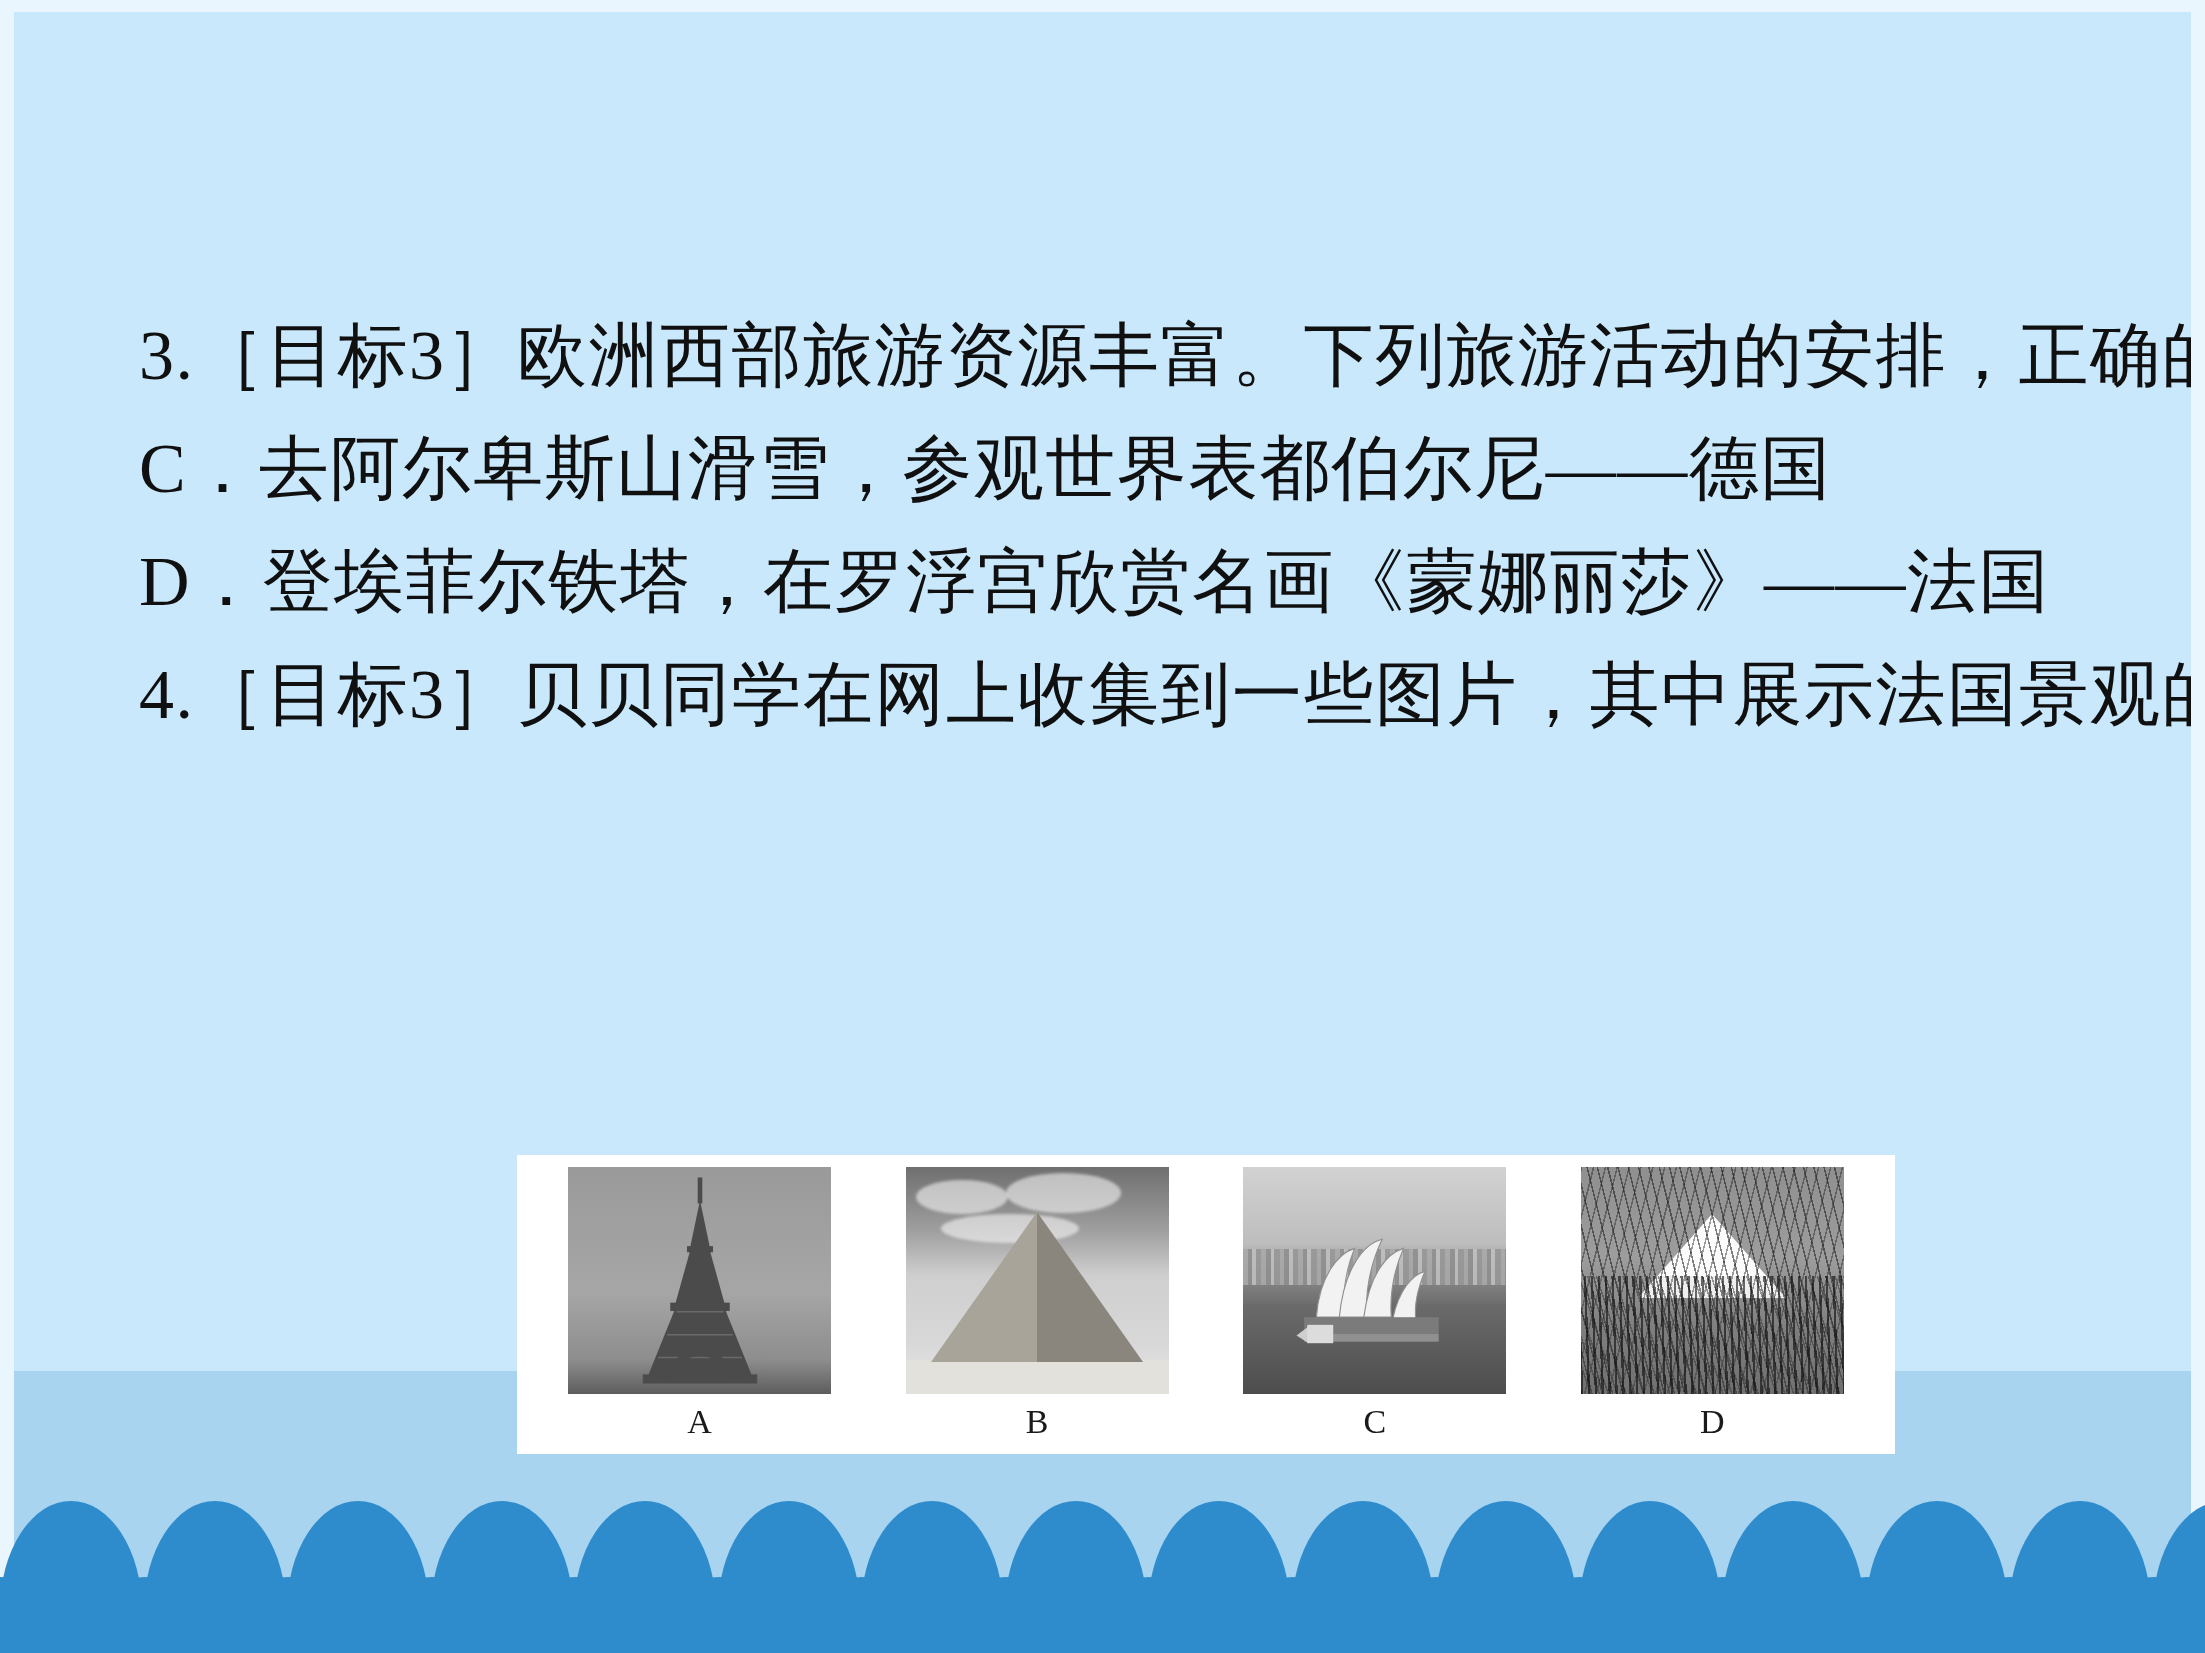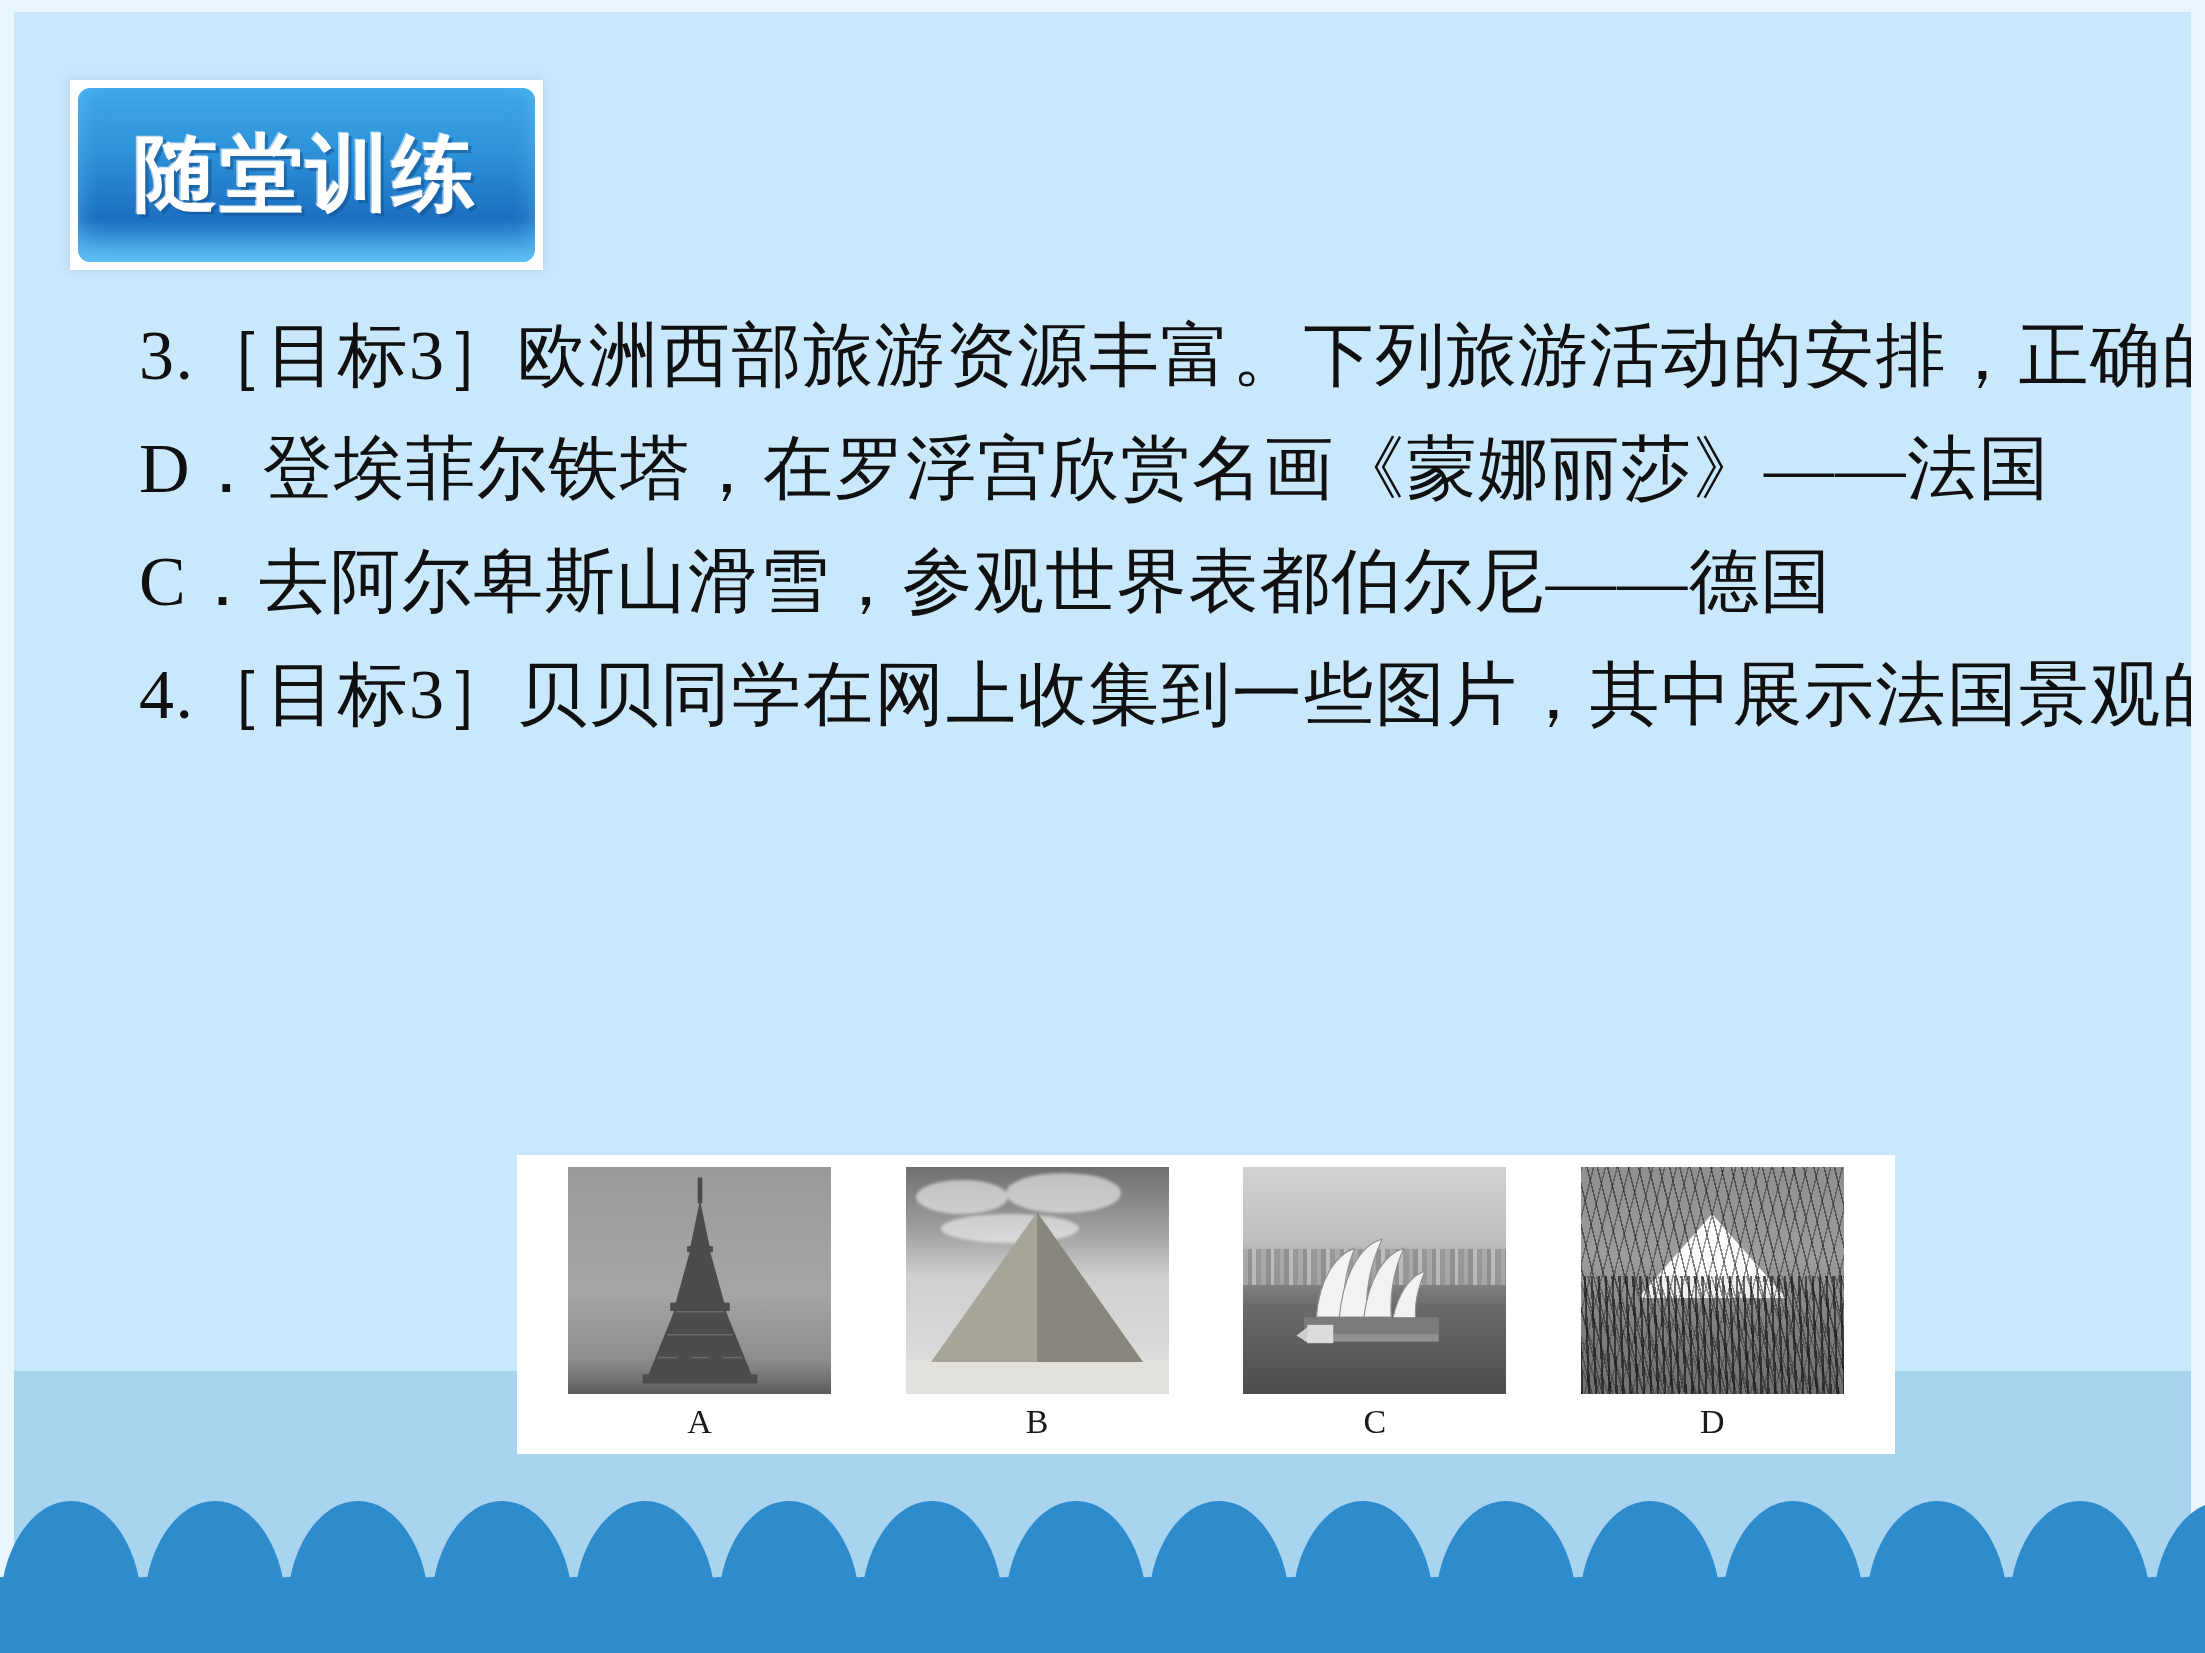--- a/index.html
+++ b/index.html
@@ -277,33 +277,28 @@
   }
 </style>
 </head>
 <body>
 
 <div id="slide">
 
   <div class="bg-top"></div>
   <div class="bg-bottom"></div>
 
-  <div class="title-badge-wrap">
-    <div class="title-badge">
-      <span class="title-text">随堂训练</span>
-    </div>
-  </div>
 
   <div class="content">
 
     <div class="line">3.［目标3］欧洲西部旅游资源丰富。下列旅游活动的安排，正确的</div>
 
 
+    <div class="line indent-opt">C．去阿尔卑斯山滑雪，参观世界表都伯尔尼——德国</div>
     <div class="line indent-opt">D．登埃菲尔铁塔，在罗浮宫欣赏名画《蒙娜丽莎》——法国</div>
-    <div class="line indent-opt">C．去阿尔卑斯山滑雪，参观世界表都伯尔尼——德国</div>
 
     <div class="line q4-line">4.［目标3］贝贝同学在网上收集到一些图片，其中展示法国景观的</div>
 
 
   </div>
 
   <div class="photo-strip">
     <div class="photo-row">
 
       <div class="photo-cell">

